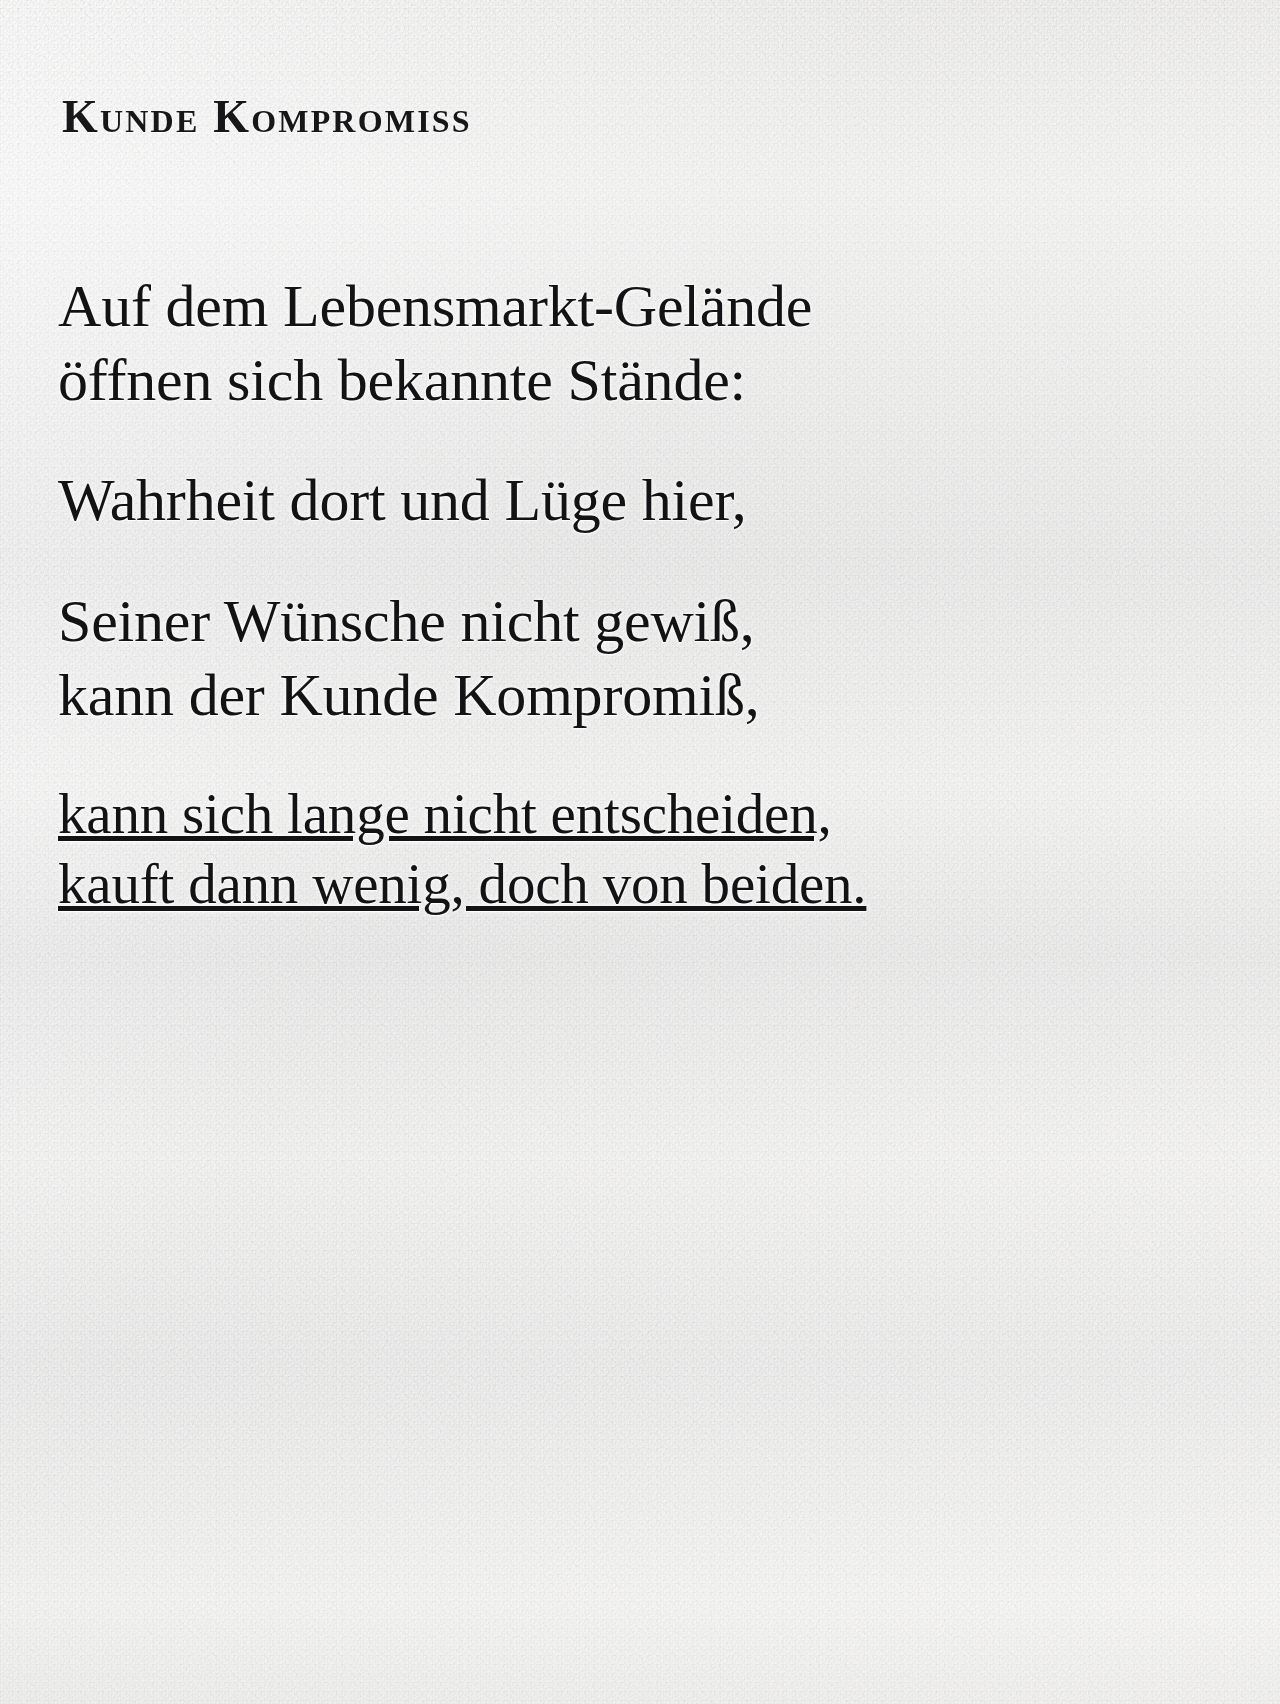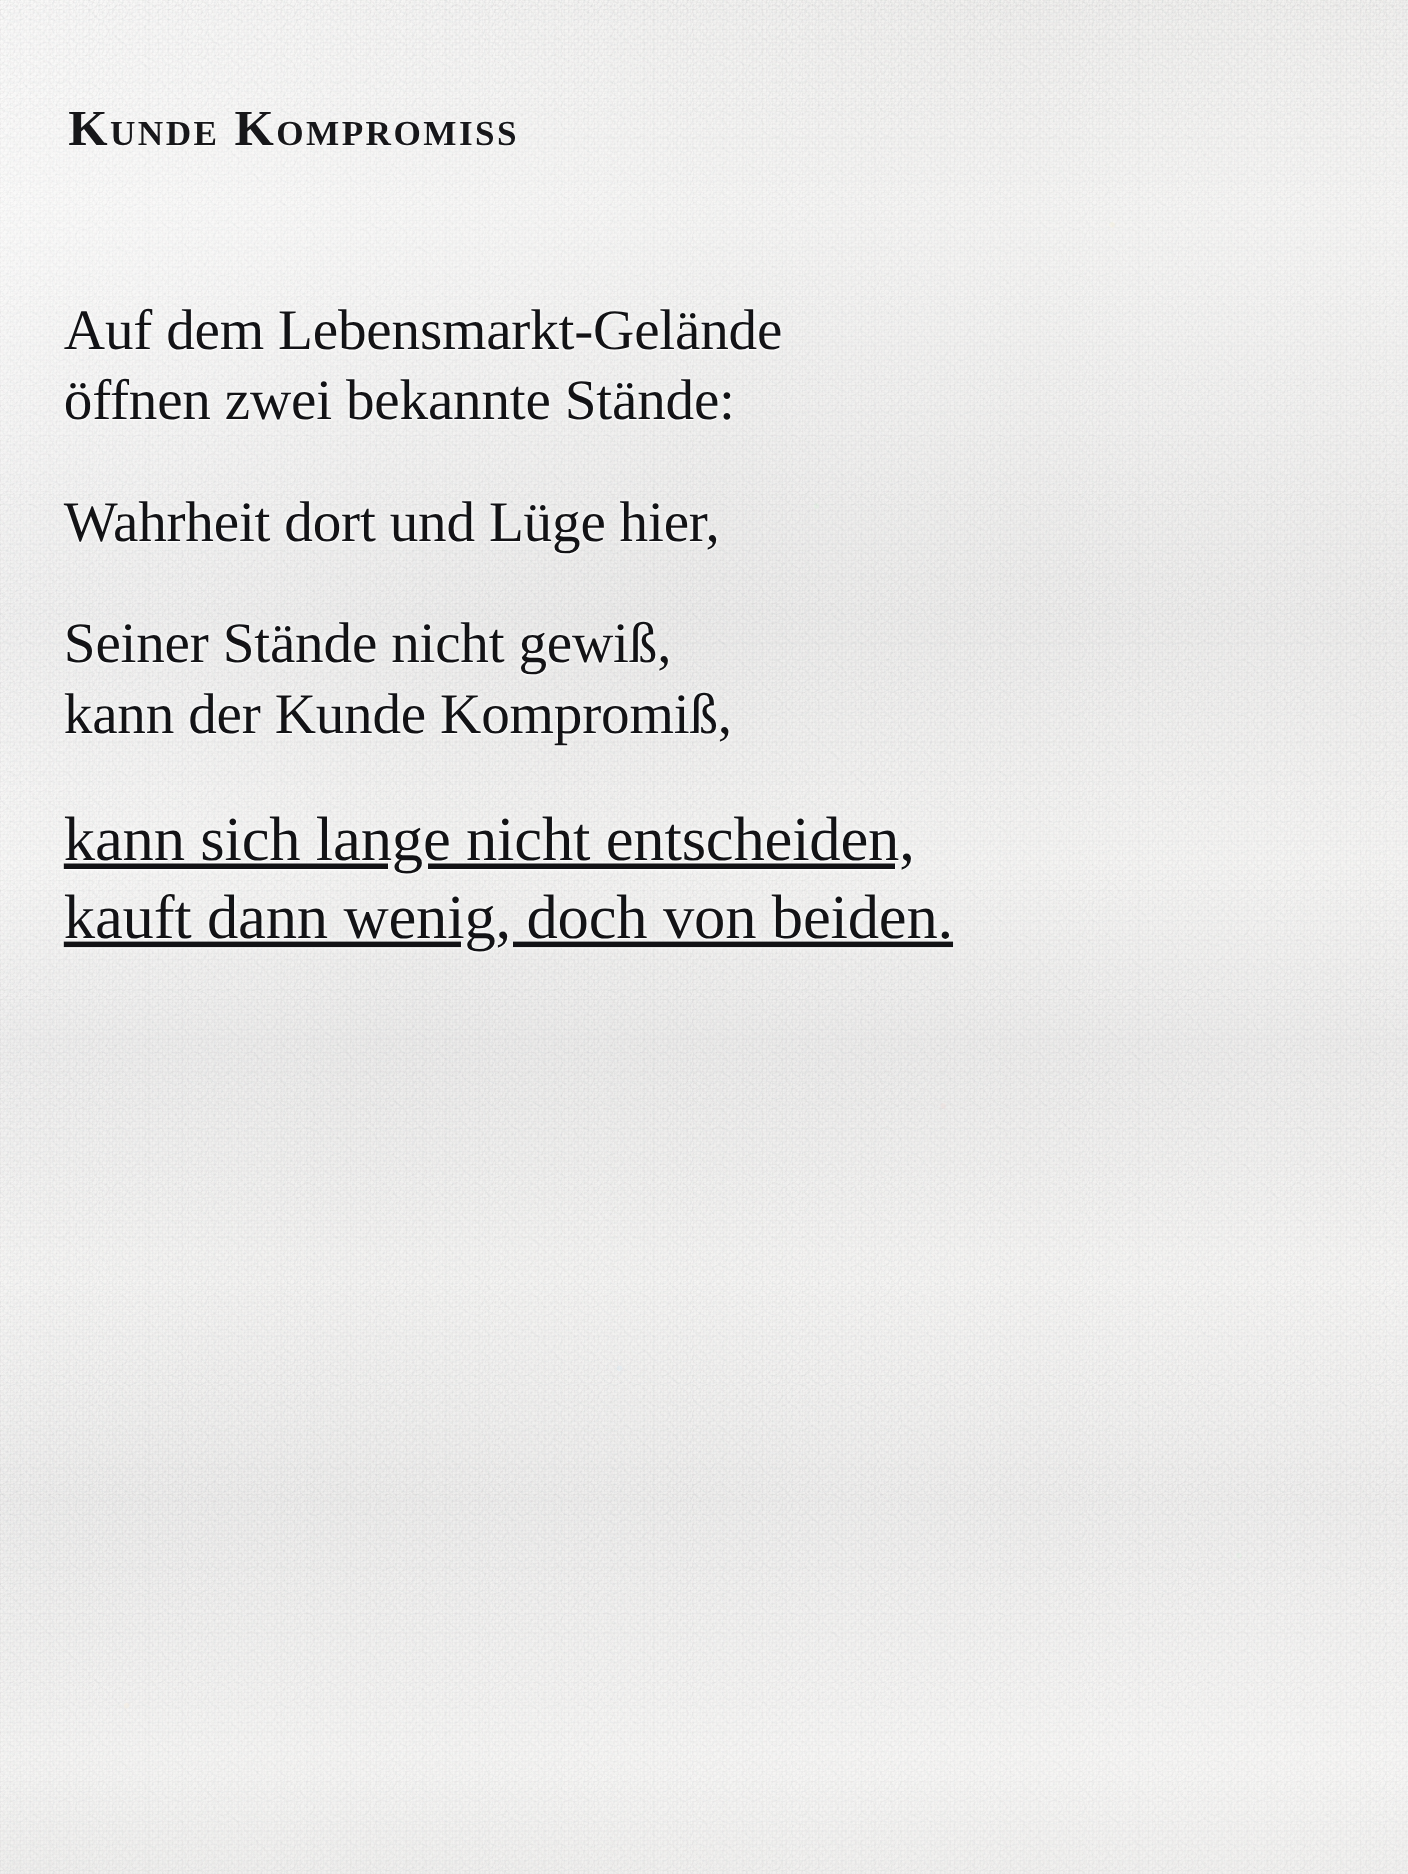--- a/index.html
+++ b/index.html
@@ -86,21 +86,21 @@
 
   .stanza {
     margin: 0;
     padding: 0;
   }
   .stanza.first { margin-top: 126px; }
   .stanza + .stanza { margin-top: 46px; }
 
   .line {
     font-family: "Liberation Serif", "DejaVu Serif", serif;
-    font-size: 52px;
+    font-size: 60px;
     line-height: 1.24;
     color: #131316;
     white-space: nowrap;
     letter-spacing: -0.2px;
     text-shadow:
       0 0 3px rgba(255,255,255,0.95),
       0 0 7px rgba(255,255,255,0.75),
       0 1px 0 rgba(255,255,255,0.9);
   }
   .line.tight { font-size: 57px; text-decoration: underline; }
@@ -111,29 +111,29 @@
 <div id="page">
   <div id="grain"></div>
   <div id="bands"></div>
 
   <div id="content">
 
     <h1 class="poem-title">Kunde Kompromiss</h1>
 
     <div class="stanza first">
       <div class="line">Auf dem Lebensmarkt-Gelände</div>
-      <div class="line">öffnen zwei bekannte Stände:</div>
+      <div class="line">öffnen sich bekannte Stände:</div>
     </div>
 
     <div class="stanza">
       <div class="line">Wahrheit dort und Lüge hier,</div>
     </div>
 
     <div class="stanza">
-      <div class="line">Seiner Stände nicht gewiß,</div>
+      <div class="line">Seiner Wünsche nicht gewiß,</div>
       <div class="line">kann der Kunde Kompromiß,</div>
     </div>
 
     <div class="stanza">
       <div class="line tight">kann sich lange nicht entscheiden,</div>
       <div class="line tight">kauft dann wenig, doch von beiden.</div>
     </div>
 
   </div>
 </div>

